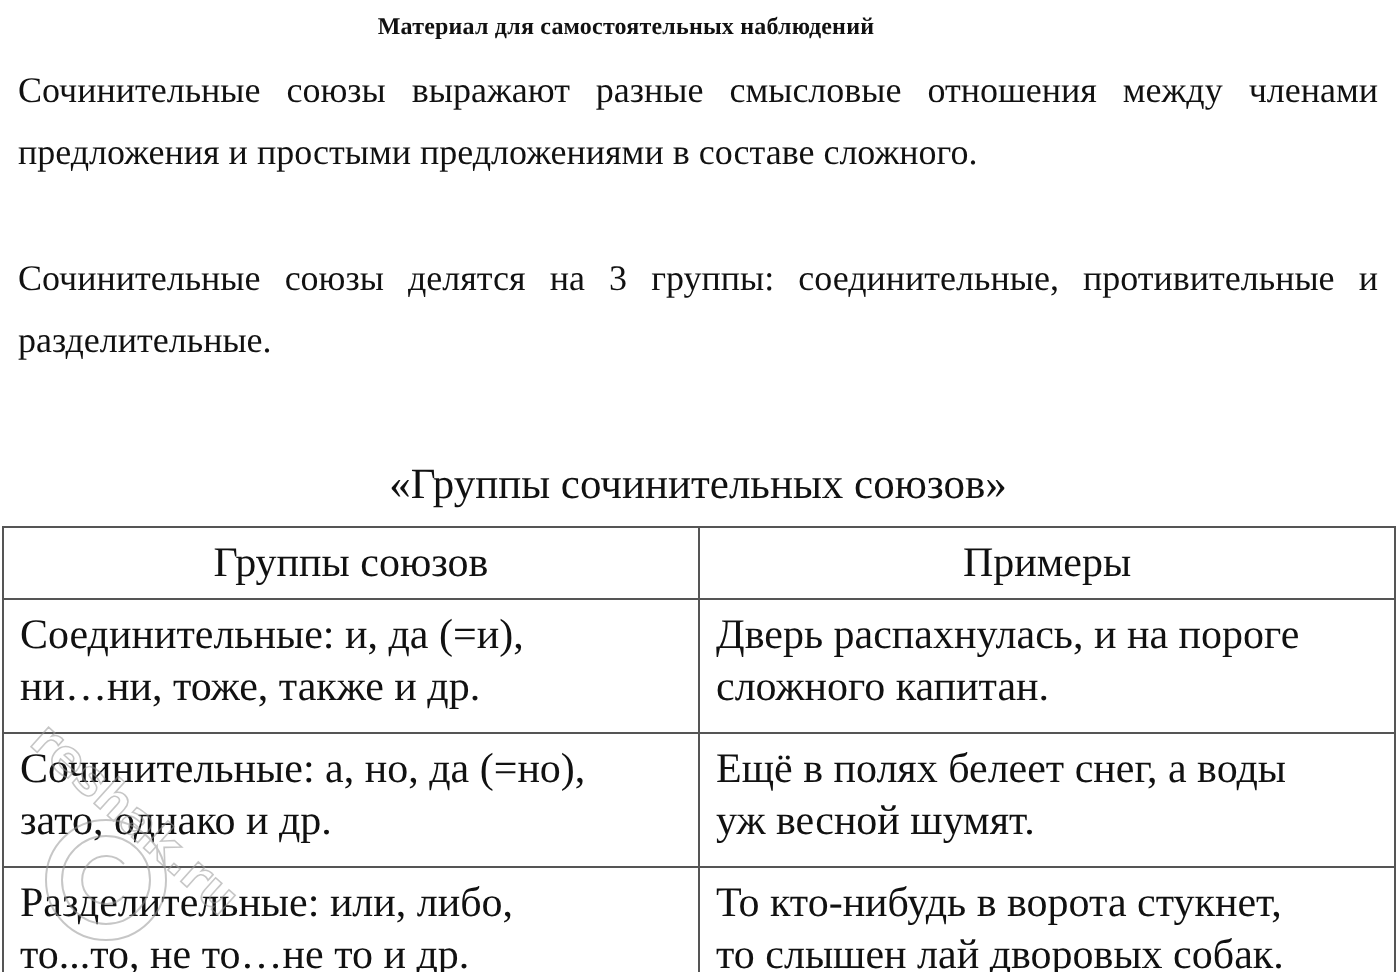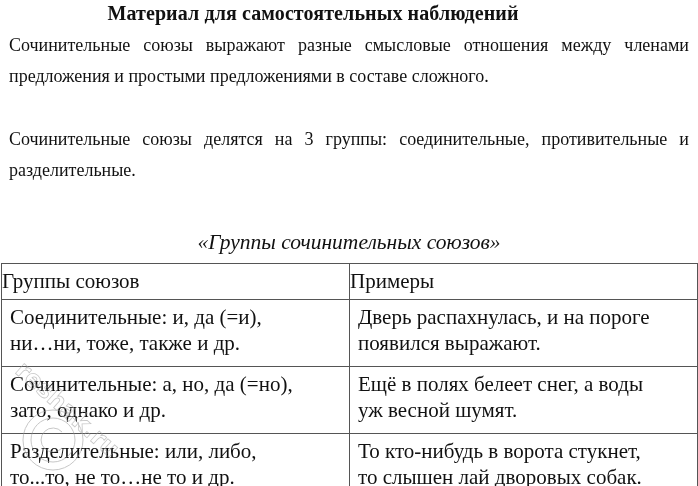--- a/index.html
+++ b/index.html
@@ -15,21 +15,21 @@
       font-family: "Liberation Serif", "DejaVu Serif", serif;
       color: #111111;
     }
     .heading {
       position: absolute;
       top: 1px;
       left: 0;
       width: 626px;
       text-align: center;
       font-weight: bold;
-      font-size: 20px;
+      font-size: 12px;
       line-height: 24px;
       letter-spacing: 0.1px;
     }
     .para {
       position: absolute;
       left: 9px;
       width: 680px;
       font-size: 18px;
       line-height: 31px;
       text-align: justify;
@@ -39,41 +39,40 @@
     .p1 { top: 30px; }
     .p2 { top: 124px; }
     .table-caption {
       position: absolute;
       top: 228px;
       left: 0;
       width: 698px;
       text-align: center;
       font-size: 21.5px;
       line-height: 28px;
-      font-style: italic;
     }
     table.groups {
       position: absolute;
       top: 263px;
       left: 1px;
       width: 696px;
       border-collapse: collapse;
       font-size: 21px;
       table-layout: fixed;
     }
     table.groups td, table.groups th {
       border: 1.5px solid #555555;
       padding: 0 8px;
       vertical-align: top;
       font-weight: normal;
       text-align: left;
       line-height: 26px;
     }
     table.groups th {
-      text-align: left;
+      text-align: center;
       height: 35px;
       line-height: 35px;
       padding: 0;
     }
     table.groups td {
       height: 62px;
       padding-top: 4px;
       padding-bottom: 0;
     }
     col.c1 { width: 348px; }
@@ -110,21 +109,21 @@
     </tr>
   </thead>
   <tbody>
     <tr>
       <td>
         <div>Соединительные: и, да (=и),</div>
         <div>ни…ни, тоже, также и др.</div>
       </td>
       <td>
         <div>Дверь распахнулась, и на пороге</div>
-        <div>появился выражают.</div>
+        <div>сложного капитан.</div>
       </td>
     </tr>
     <tr>
       <td>
         <div>Сочинительные: а, но, да (=но),</div>
         <div>зато, однако и др.</div>
       </td>
       <td>
         <div>Ещё в полях белеет снег, а воды</div>
         <div>уж весной шумят.</div>

